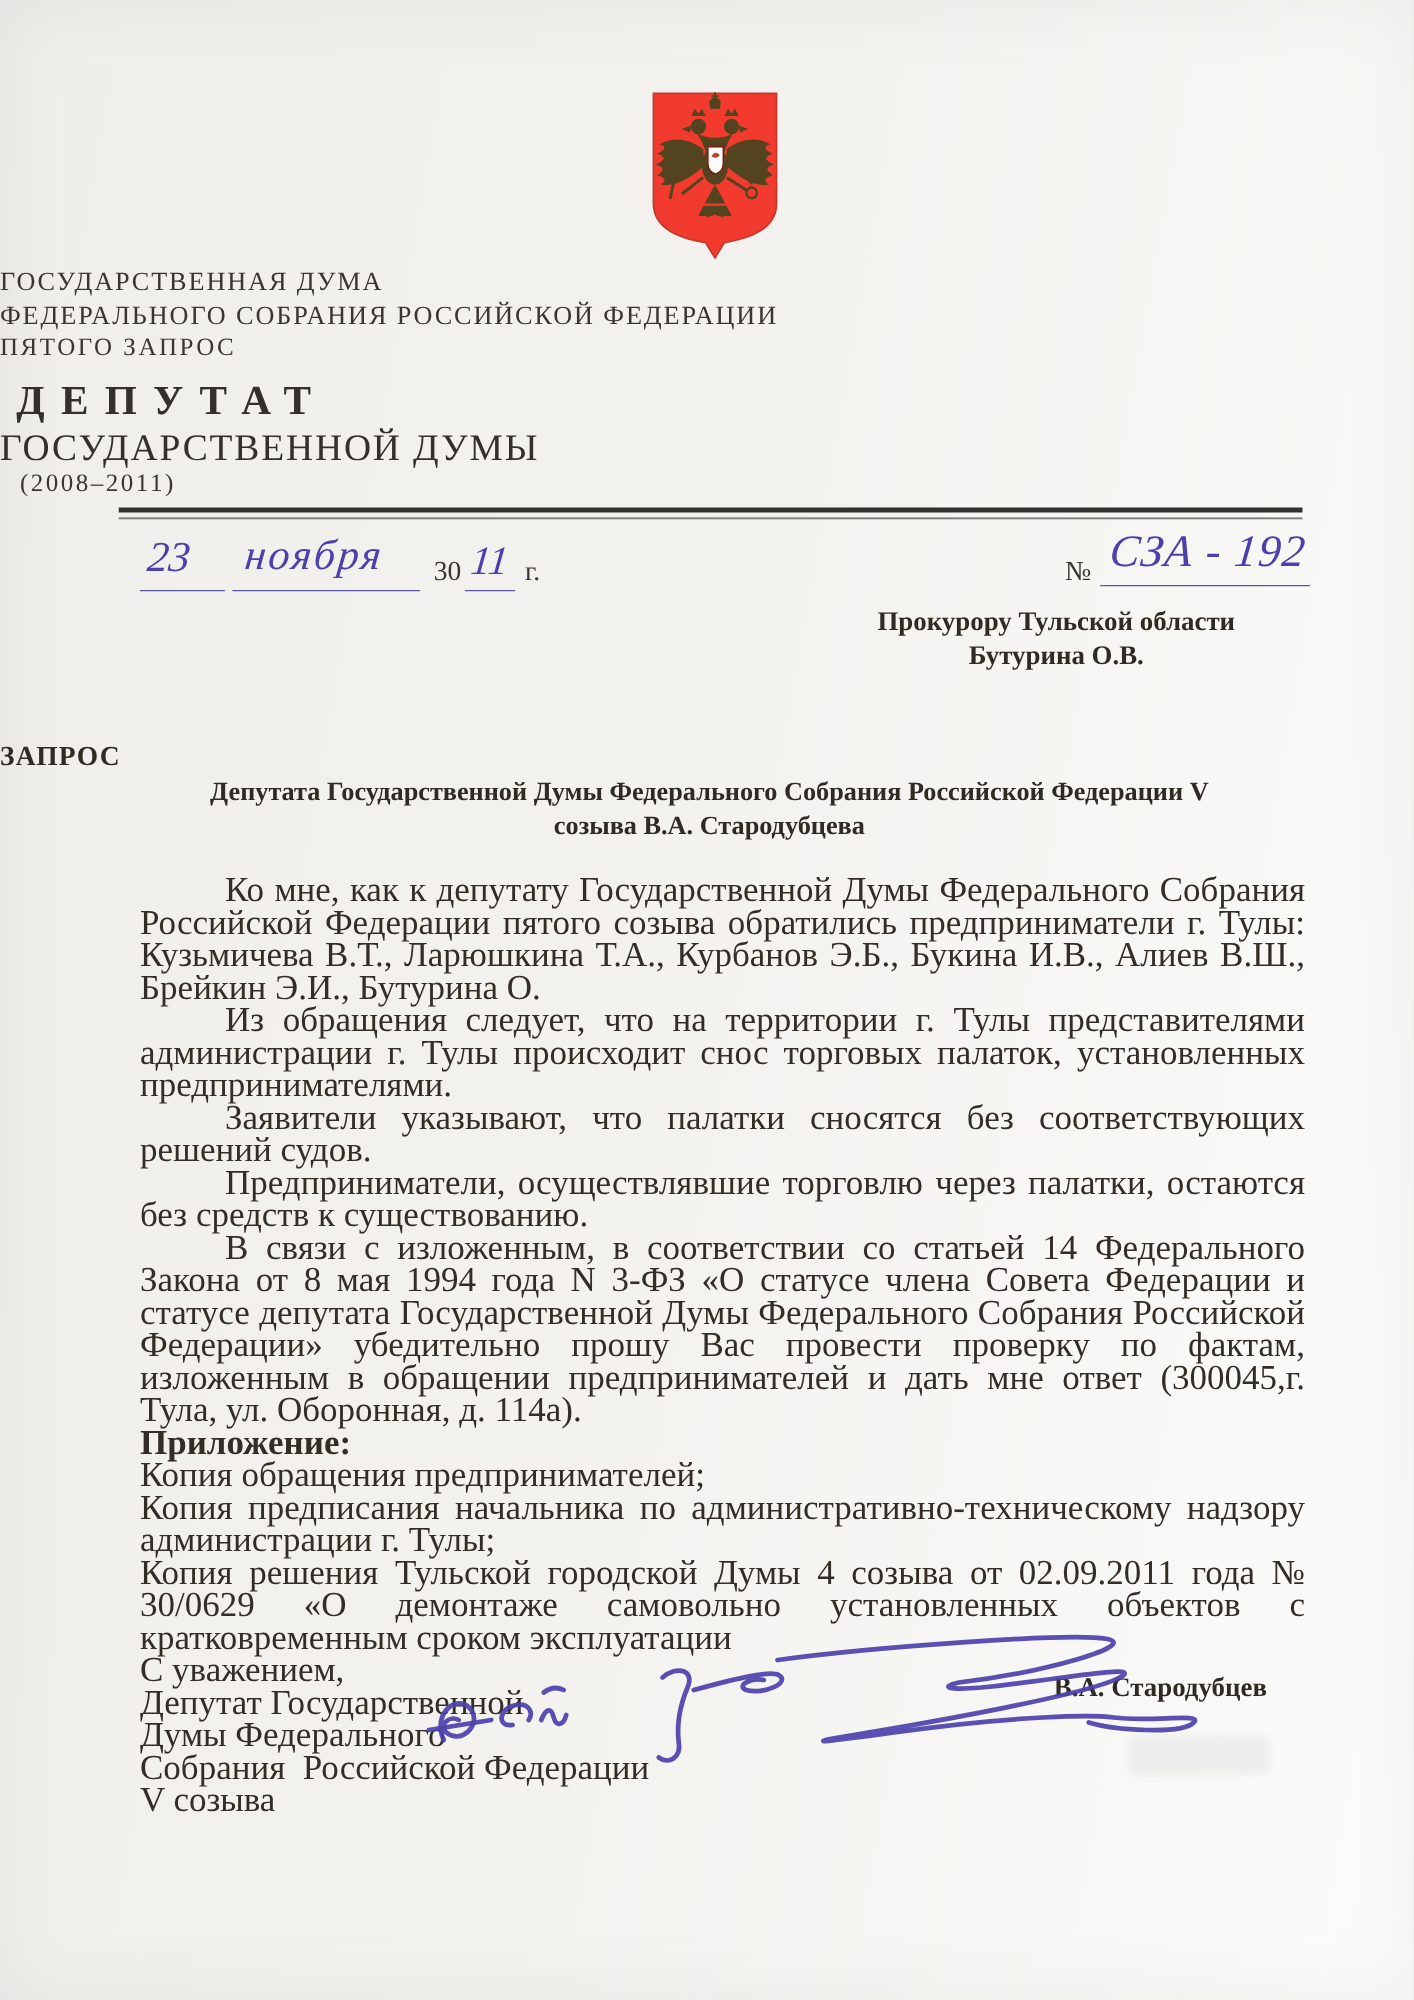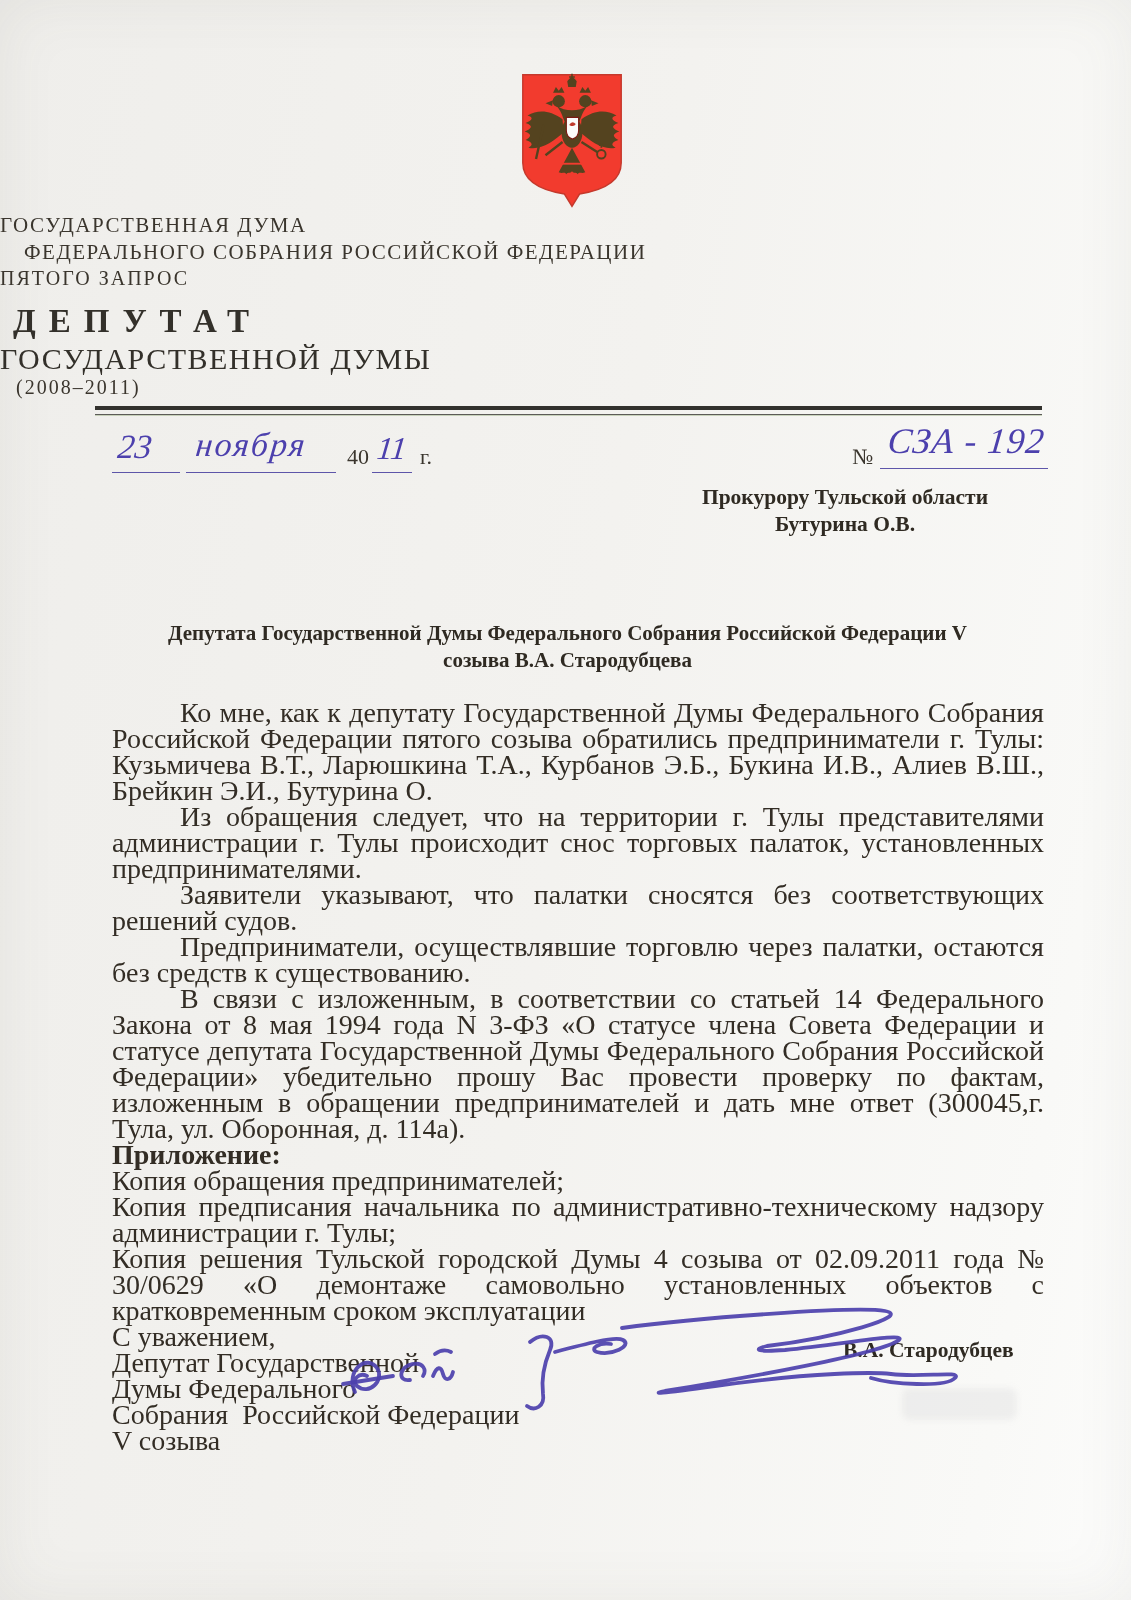--- a/index.html
+++ b/index.html
@@ -73,47 +73,48 @@
         <circle cx="91" cy="89" r="4.5" fill="none" stroke-width="2"></circle>
         <path d="M91,82 v-5 M88.5,79.5 h5" fill="none" stroke-width="1.8"></path>
       </g>
 
       <path d="M54,50 h13 v14 q0,7 -6.5,9 q-6.5,-2 -6.5,-9 Z" fill="#fbfbfa" stroke="#7a1a12" stroke-width="1.2"></path>
       <path d="M57,58 q3,-5 7,-1 q-2,4 -7,1 Z" fill="#c03a2c" stroke="none"></path>
     </svg>
   </div>
 
   <div class="abs ctr org-line" style="top:213px;">ГОСУДАРСТВЕННАЯ ДУМА</div>
-  <div class="abs ctr org-line" style="top:240px;padding-left:24px;">ФЕДЕРАЛЬНОГО СОБРАНИЯ РОССИЙСКОЙ ФЕДЕРАЦИИ</div>
+  <div class="abs ctr org-line" style="top:240px;">ФЕДЕРАЛЬНОГО СОБРАНИЯ РОССИЙСКОЙ ФЕДЕРАЦИИ</div>
   <div class="abs ctr org-line3" style="top:267px;">ПЯТОГО ЗАПРОС</div>
   <div class="abs ctr dep-title" style="top:303px;text-indent:13px;">ДЕПУТАТ</div>
   <div class="abs ctr dep-title2" style="top:342px;">ГОСУДАРСТВЕННОЙ ДУМЫ</div>
   <div class="abs ctr years" style="top:376px;">(2008–2011)</div>
 
   <div class="abs rule-thick" style="left:95px;top:406px;width:947px;"></div>
   <div class="abs rule-thin" style="left:95px;top:414px;width:947px;"></div>
 
   <div class="abs hand" style="left:118px;top:428px;font-size:34px;">23</div>
   <div class="abs u-line" style="left:112px;top:472px;width:68px;"></div>
   <div class="abs hand" style="left:196px;top:426px;font-size:34px;letter-spacing:2px;">ноября</div>
   <div class="abs u-line" style="left:186px;top:472px;width:150px;"></div>
-  <span class="abs printed" style="left:347px;top:444px;">40</span>
+  <span class="abs printed" style="left:347px;top:444px;">30</span>
   <div class="abs hand" style="left:377px;top:430px;font-size:32px;">11</div>
   <div class="abs u-line" style="left:372px;top:472px;width:40px;"></div>
   <span class="abs printed" style="left:420px;top:444px;">г.</span>
 
   <span class="abs printed" style="left:852px;top:444px;">№</span>
   <div class="abs hand" style="left:888px;top:420px;font-size:36px;letter-spacing:1px;">СЗА - 192</div>
   <div class="abs u-line" style="left:880px;top:468px;width:168px;"></div>
 
   <div class="abs addressee" style="left:645px;top:484px;width:400px;">
     <div>Прокурору Тульской области</div>
     <div>Бутурина О.В.</div>
   </div>
 
+  <div class="abs ctr q-title" style="top:592px;">ЗАПРОС</div>
   <div class="abs q-sub" style="left:110px;top:620px;width:915px;">
     <div>Депутата Государственной Думы Федерального Собрания Российской Федерации V</div>
     <div>созыва В.А. Стародубцева</div>
   </div>
 
   <div class="abs body-text" style="left:112px;top:700px;">
     <p>Ко мне, как к депутату Государственной Думы Федерального Собрания Российской Федерации пятого созыва обратились предприниматели г. Тулы: Кузьмичева В.Т., Ларюшкина Т.А., Курбанов Э.Б., Букина И.В., Алиев В.Ш., Брейкин Э.И., Бутурина О.</p>
     <p>Из обращения следует, что на территории г. Тулы представителями администрации г. Тулы происходит снос торговых палаток, установленных предпринимателями.</p>
     <p>Заявители указывают, что палатки сносятся без соответствующих решений судов.</p>
     <p>Предприниматели, осуществлявшие торговлю через палатки, остаются без средств к существованию.</p>

